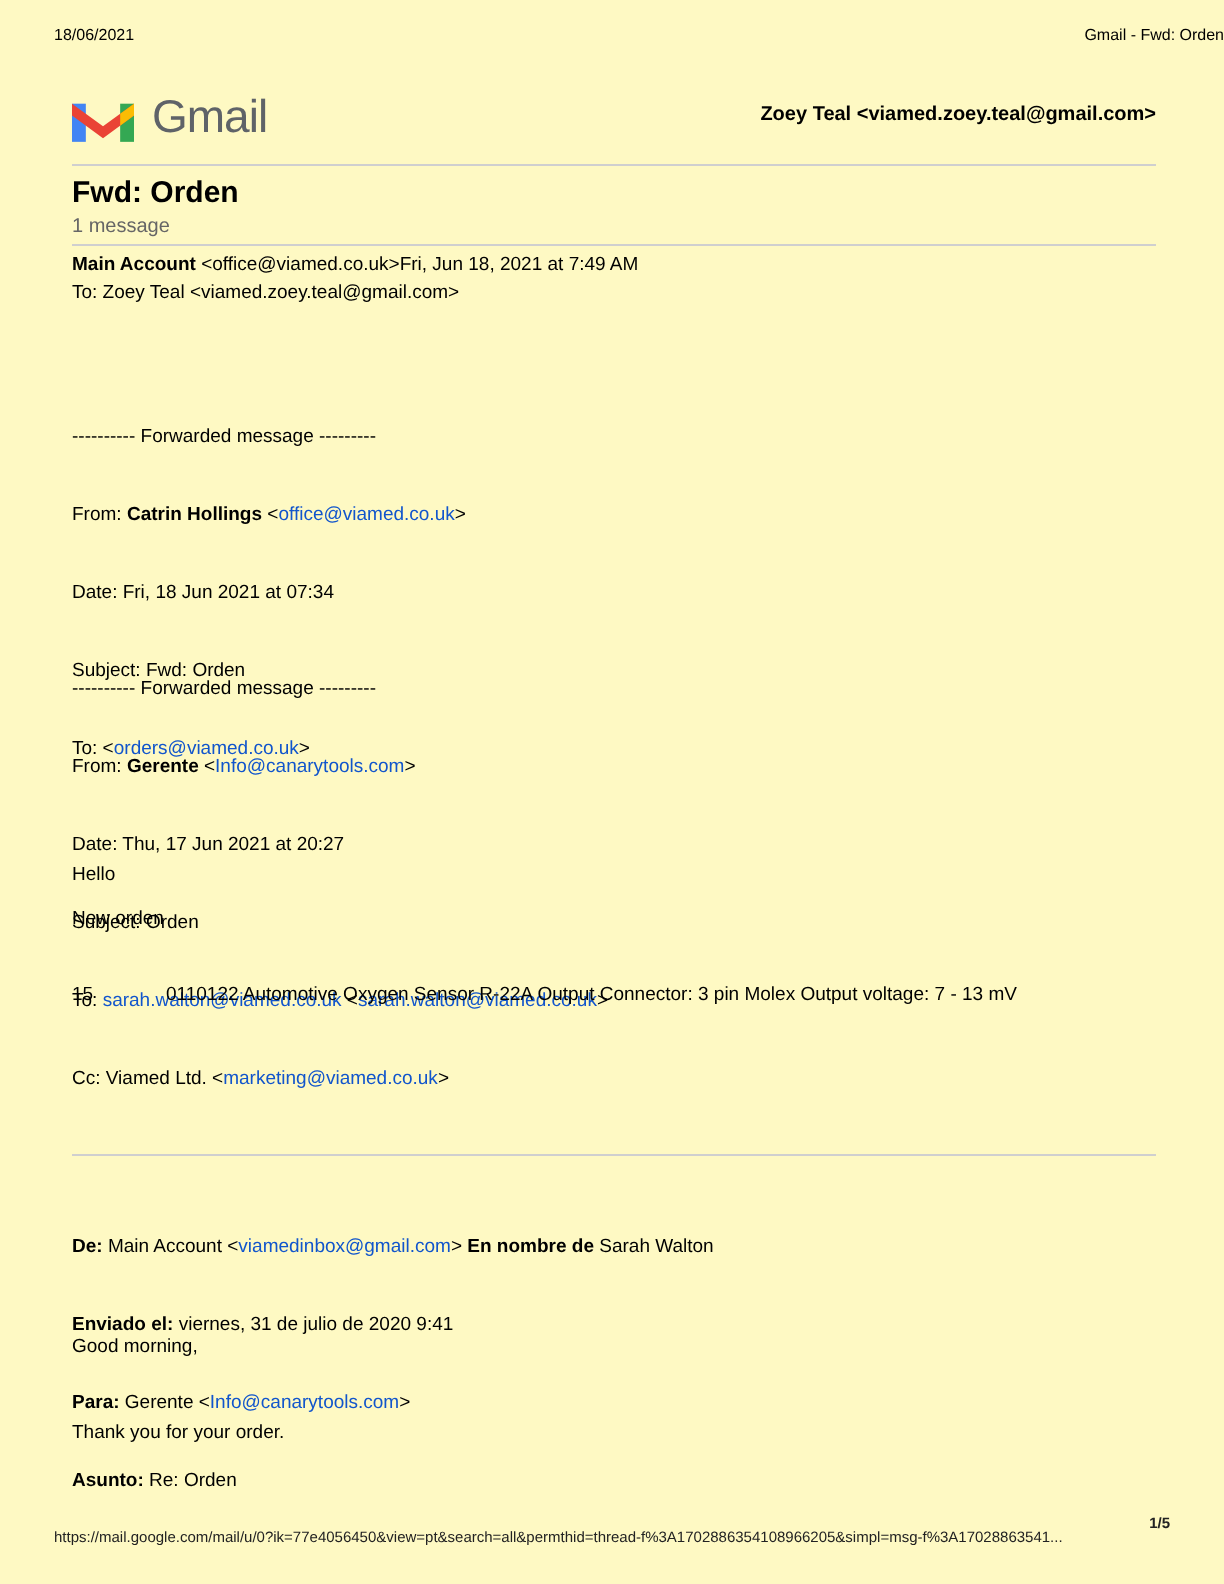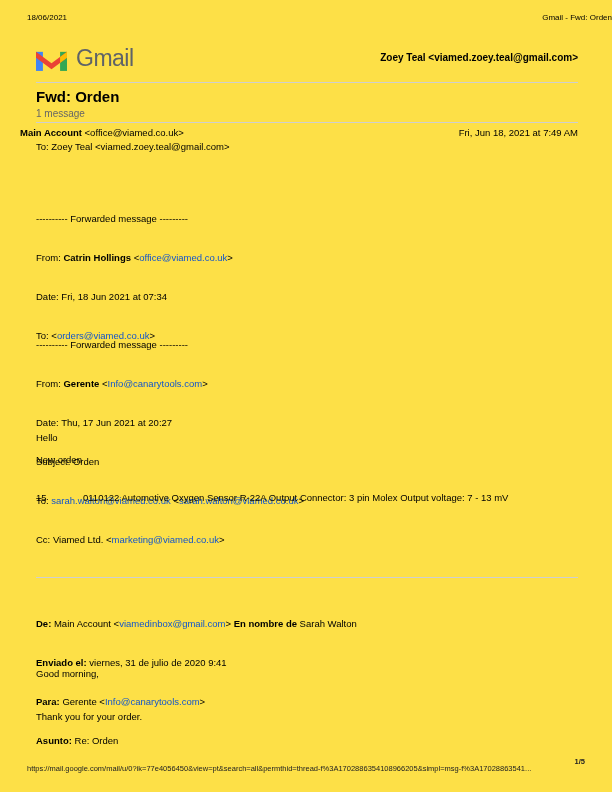--- a/index.html
+++ b/index.html
@@ -1,33 +1,33 @@
 <!DOCTYPE html>
 <html><head>
 <meta charset="utf-8">
 <style>
   html, body { margin:0; padding:0; background:#fff; }
   .page {
     position: relative;
     width: 612px;
     height: 792px;
-    background: #fde047;
+    background: #fef9c3;
     font-family: "Liberation Sans", sans-serif;
     color: #000;
     overflow: hidden;
   }
   .abs { position: absolute; }
   .meta { font-size: 8px; color: #000; }
   .body-text { font-size: 9.5px; line-height: 13px; white-space: pre-wrap; }
   .b { font-weight: bold; }
   .lnk { color: #1155cc; text-decoration: none; cursor: pointer; }
   .rule { position: absolute; left: 36px; right: 34px; border-top: 1px solid #cfcfcf; height: 0; }
   .page-title { font-size: 15px; font-weight: bold; }
   .msg-count { font-size: 10px; color: #666; }
-  .sender-row { left: 20px; right: 34px; display: flex; justify-content: space-between; font-size: 9.5px; }
+  .sender-row { left: 36px; right: 34px; display: flex; justify-content: flex-start; font-size: 9.5px; }
   .gmail-word { font-size: 23px; color: #5f6368; letter-spacing: -0.5px; }
   .account { font-size: 10px; font-weight: bold; text-align: left; }
   .footer-text { font-size: 7.5px; color: #222; }
   .item-row { left: 36px; right: 34px; display: flex; }
   .item-qty { width: 47px; flex: 0 0 47px; }
 </style>
 </head>
 <body>
 
 <div class="page">
@@ -58,20 +58,21 @@
   <div class="abs sender-row" style="top:127px;">
     <span><span class="b">Main Account</span><span> &lt;office@viamed.co.uk&gt;</span></span>
     <span>Fri, Jun 18, 2021 at 7:49 AM</span>
   </div>
   <div class="abs body-text" style="left:36px; top:140px;">To: Zoey Teal &lt;viamed.zoey.teal@gmail.com&gt;</div>
 
   <div class="abs body-text" style="left:36px; top:186px;">
     <div>---------- Forwarded message ---------</div>
     <div><span>From: </span><span class="b">Catrin Hollings</span><span> &lt;</span><span class="lnk">office@viamed.co.uk</span><span>&gt;</span></div>
     <div>Date: Fri, 18 Jun 2021 at 07:34</div>
+    <div>Subject: Fwd: Orden</div>
     <div><span>To: &lt;</span><span class="lnk">orders@viamed.co.uk</span><span>&gt;</span></div>
   </div>
 
   <div class="abs body-text" style="left:36px; top:312px;">
     <div>---------- Forwarded message ---------</div>
     <div><span>From: </span><span class="b">Gerente</span><span> &lt;</span><span class="lnk">Info@canarytools.com</span><span>&gt;</span></div>
     <div>Date: Thu, 17 Jun 2021 at 20:27</div>
     <div>Subject: Orden</div>
     <div><span>To: </span><span class="lnk">sarah.walton@viamed.co.uk</span><span> &lt;</span><span class="lnk">sarah.walton@viamed.co.uk</span><span>&gt;</span></div>
     <div><span>Cc: Viamed Ltd. &lt;</span><span class="lnk">marketing@viamed.co.uk</span><span>&gt;</span></div>

